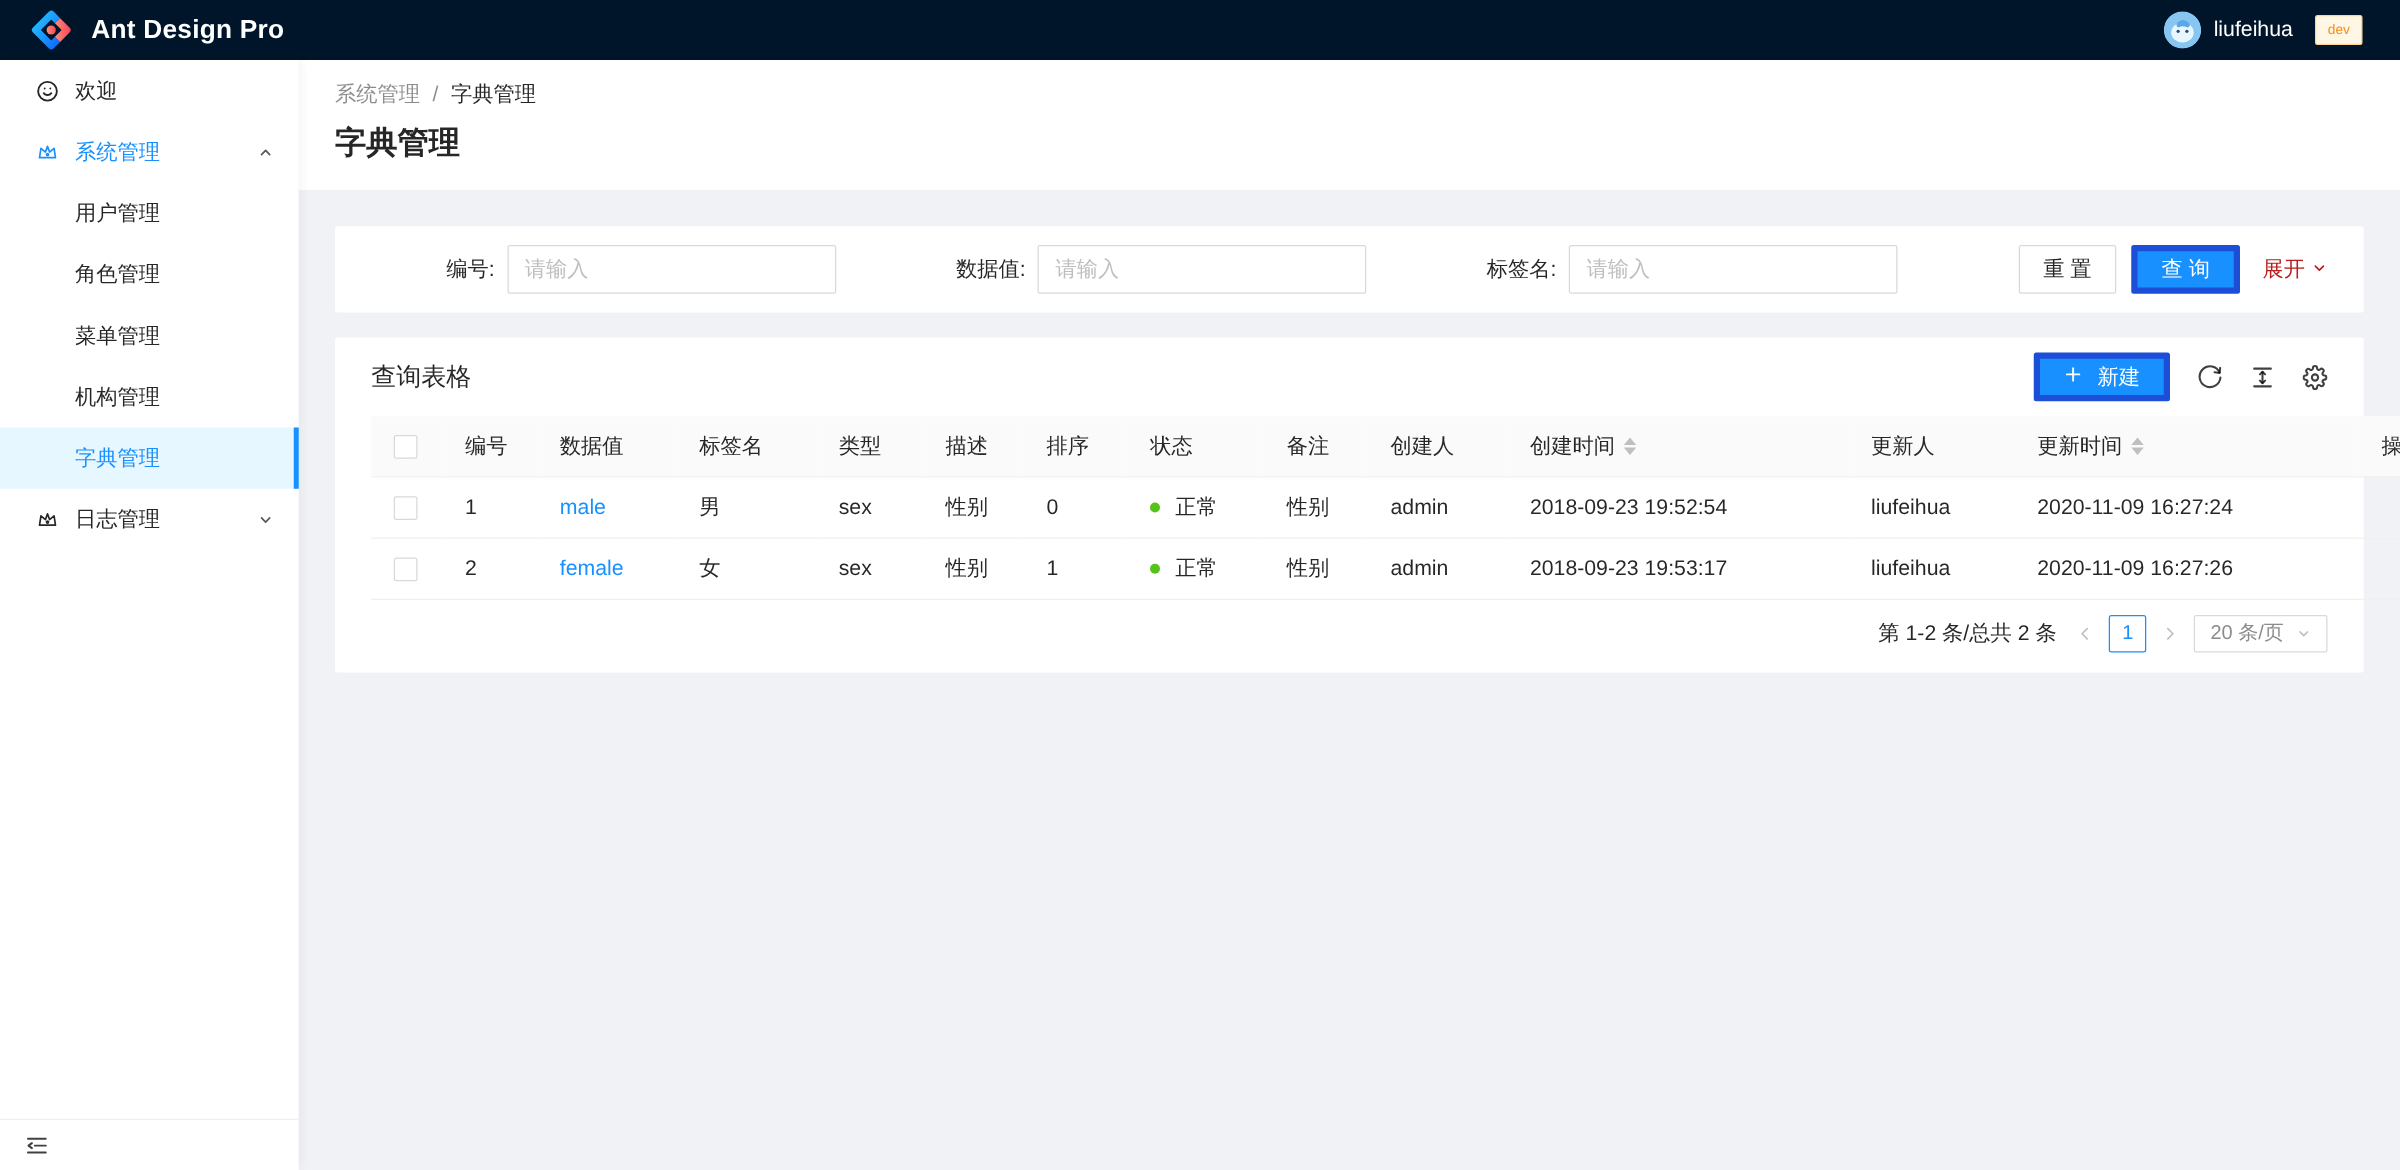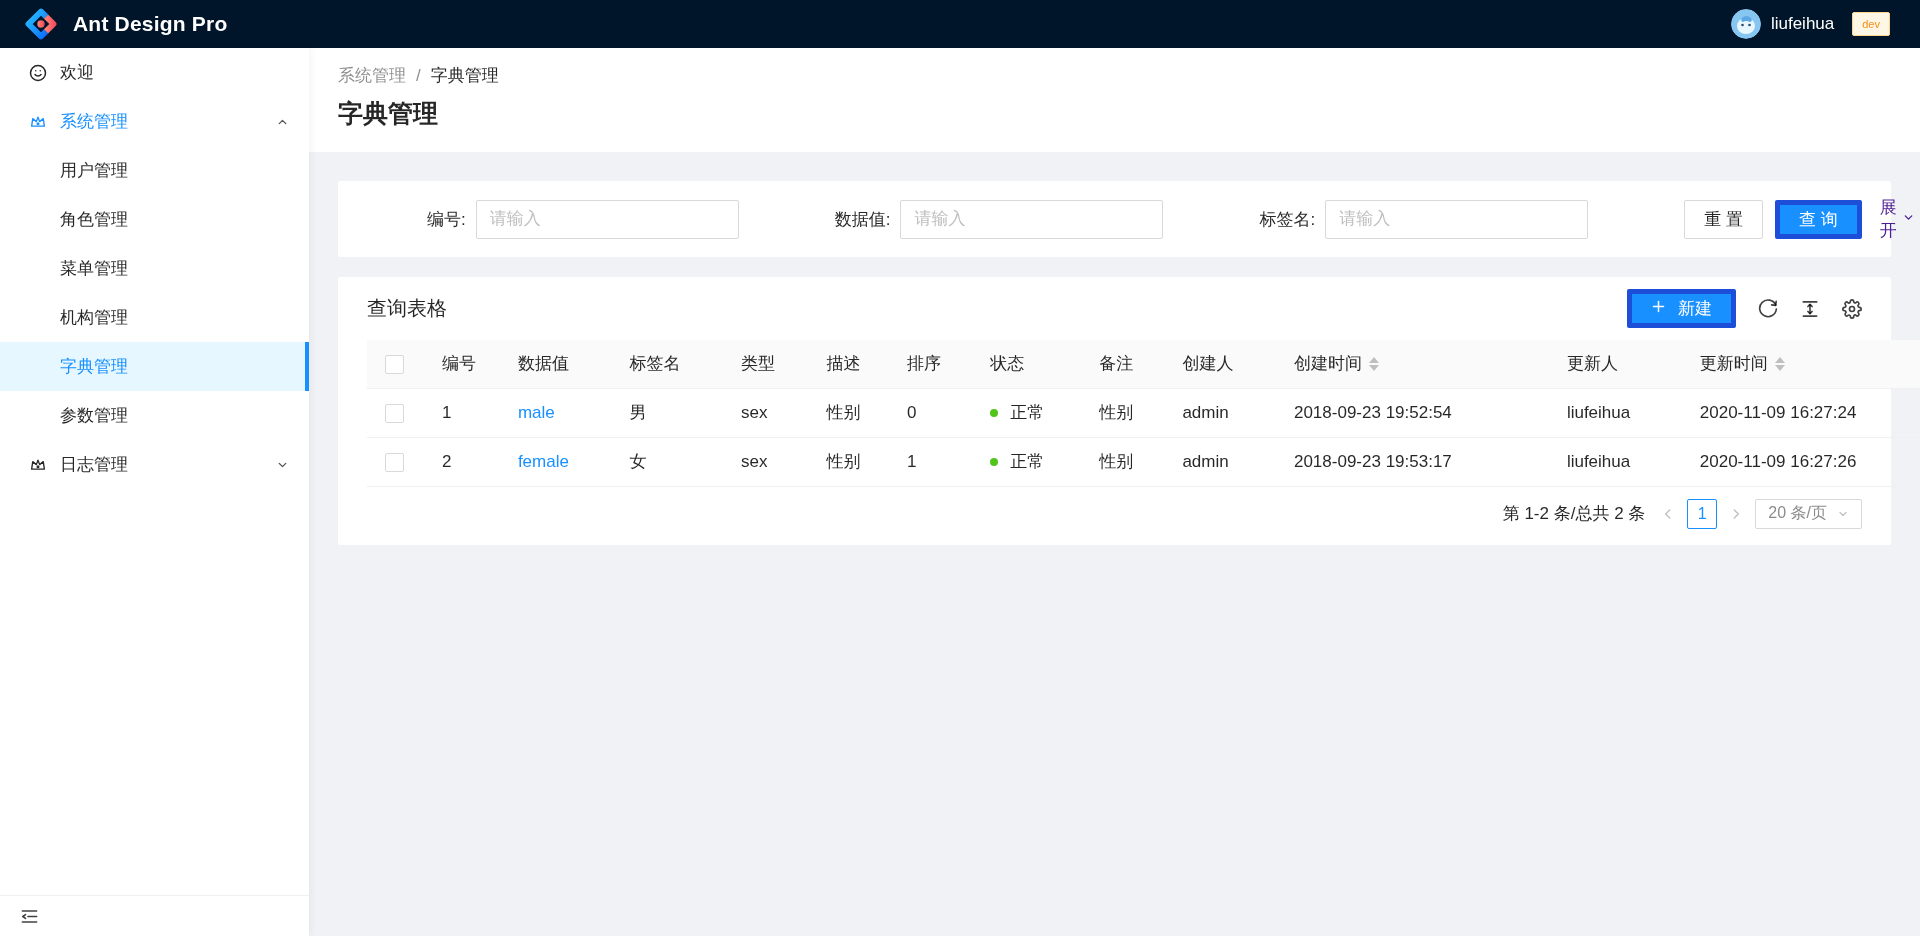--- a/index.html
+++ b/index.html
@@ -14,21 +14,21 @@
   .logo-wrap svg { display:block; }
   .app-title { font-size:21px; font-weight:bold; color:#fff; letter-spacing:.2px; }
   .header-right { margin-left:auto; display:flex; align-items:center; }
   .avatar { width:30px; height:30px; border-radius:50%; overflow:hidden; flex:0 0 auto; }
   .username { color:#fff; font-size:17px; margin-left:10px; }
   .env-tag { margin-left:18px; font-size:11px; color:#fa8c16; background:#fff7e6;
     border:1px solid #ffd591; border-radius:2px; padding:1px 9px; line-height:20px; }
 
   
   .layout { display:flex; height:888px; }
-  .sidebar { width:309px; background:#fff; position:relative; flex:0 0 auto;
+  .sidebar { width:239px; background:#fff; position:relative; flex:0 0 auto;
     box-shadow:2px 0 8px rgba(29,35,41,.05); z-index:5; }
   .content { flex:1; display:flex; flex-direction:column; overflow:hidden; }
 
   
   .menu { padding-top:0; }
   .menu-item { height:49px; display:flex; align-items:center; padding-left:29px;
     position:relative; cursor:pointer; color:rgba(0,0,0,.85); }
   .menu-item .mi-icon { width:18px; height:18px; margin-right:13px; display:inline-flex;
     align-items:center; color:rgba(0,0,0,.85); }
   .menu-item.active-parent, .menu-item.active-parent .mi-icon { color:#1890ff; }
@@ -61,21 +61,21 @@
   .s-input { width:263px; height:39px; border:1px solid #d9d9d9; border-radius:2px;
     padding:0 13px; font-size:17px; color:rgba(0,0,0,.85); outline:none;
     font-family:inherit; }
   .s-input::placeholder { color:#bfbfbf; }
   .s-actions { margin-left:auto; display:flex; align-items:center; gap:12px; }
   .btn { height:39px; padding:0 19px; font-size:17px; border-radius:2px; cursor:pointer;
     display:inline-flex; align-items:center; justify-content:center; white-space:nowrap;
     font-family:inherit; }
   .btn-default { background:#fff; border:1px solid #d9d9d9; color:rgba(0,0,0,.85); }
   .btn-primary { background:#1890ff; border:5px solid #1d4ed8; color:#fff; }
-  .expand-link { color:#4c1d95; cursor:pointer; display:inline-flex; align-items:center;
+  .expand-link { color:#b91c1c; cursor:pointer; display:inline-flex; align-items:center;
     gap:5px; margin-left:6px; }
 
   
   .table-card { margin-top:20px; }
   .toolbar { display:flex; align-items:center; padding:12px 29px; }
   .table-title { font-size:20px; font-weight:500; }
   .toolbar-right { margin-left:auto; display:flex; align-items:center; gap:22px; }
   .btn-new { gap:12px; }
   .tool-icon { color:rgba(0,0,0,.75); cursor:pointer; display:inline-flex; }
 
@@ -190,23 +190,20 @@
         <span>角色管理</span>
       </div>
       <div class="menu-item sub">
         <span>菜单管理</span>
       </div>
       <div class="menu-item sub">
         <span>机构管理</span>
       </div>
       <div class="menu-item sub selected">
         <span>字典管理</span>
-      </div>
-      <div class="menu-item sub">
-        <span>参数管理</span>
       </div>
 
       <div class="menu-item">
         <span class="mi-icon">
           <svg width="18" height="18" viewBox="0 0 24 24" fill="none" stroke="currentColor" stroke-width="1.8" stroke-linejoin="round">
               <path d="M3.5 17.5 L5 7.5 L9.8 11.5 L12 5.5 L14.2 11.5 L19 7.5 L20.5 17.5 Z"></path>
               <circle cx="12" cy="14.2" r="1.1"></circle>
             </svg>
         </span>
         <span>日志管理</span>

